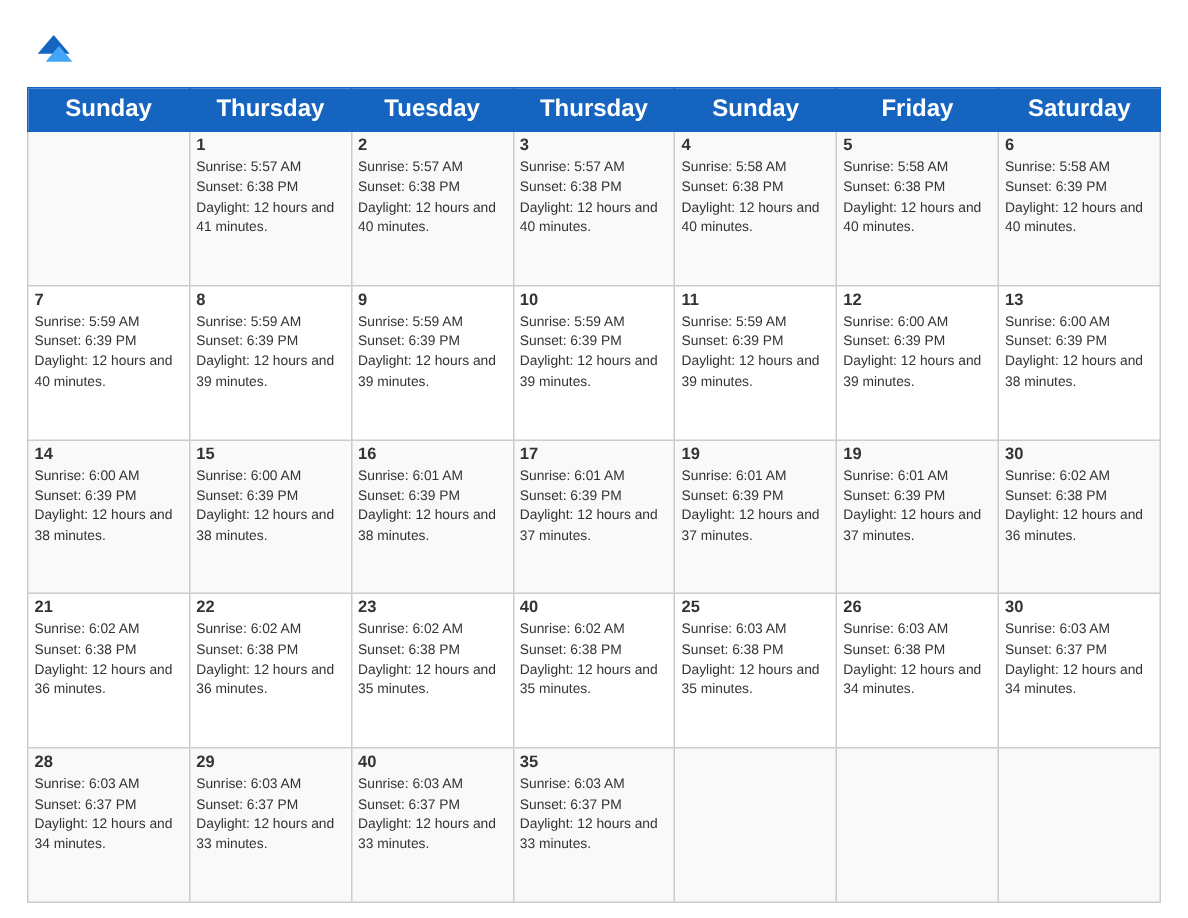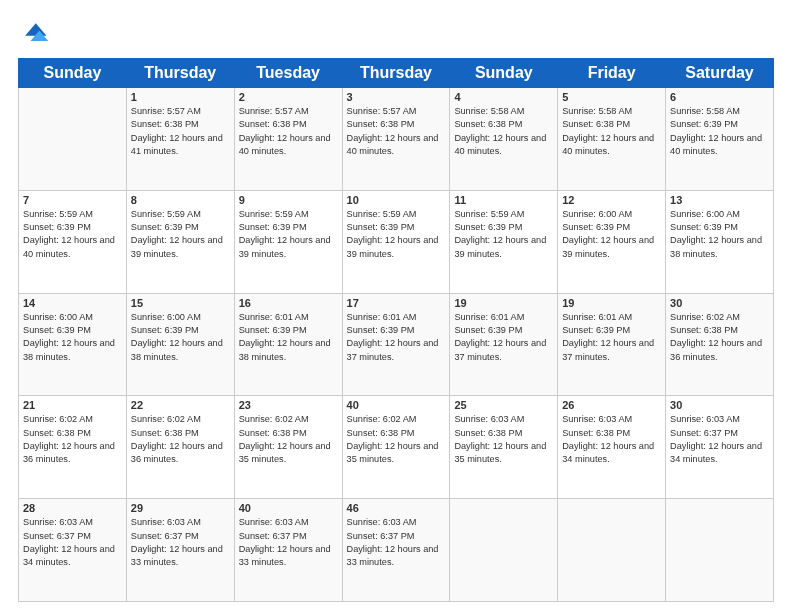--- a/index.html
+++ b/index.html
@@ -252,21 +252,21 @@
           </td>
           <td>
             <span class="day-num">29</span>
             <div class="day-detail"><span>Sunrise: 6:03 AM</span><br><span>Sunset: 6:37 PM</span><br><span>Daylight: 12 hours and 33 minutes.</span></div>
           </td>
           <td>
             <span class="day-num">40</span>
             <div class="day-detail"><span>Sunrise: 6:03 AM</span><br><span>Sunset: 6:37 PM</span><br><span>Daylight: 12 hours and 33 minutes.</span></div>
           </td>
           <td>
-            <span class="day-num">46</span>
+            <span class="day-num">35</span>
             <div class="day-detail"><span>Sunrise: 6:03 AM</span><br><span>Sunset: 6:37 PM</span><br><span>Daylight: 12 hours and 33 minutes.</span></div>
           </td>
           <td class="empty-cell"></td>
           <td class="empty-cell"></td>
           <td class="empty-cell"></td>
         </tr>
       </tbody>
   </table>
 </div>
 

